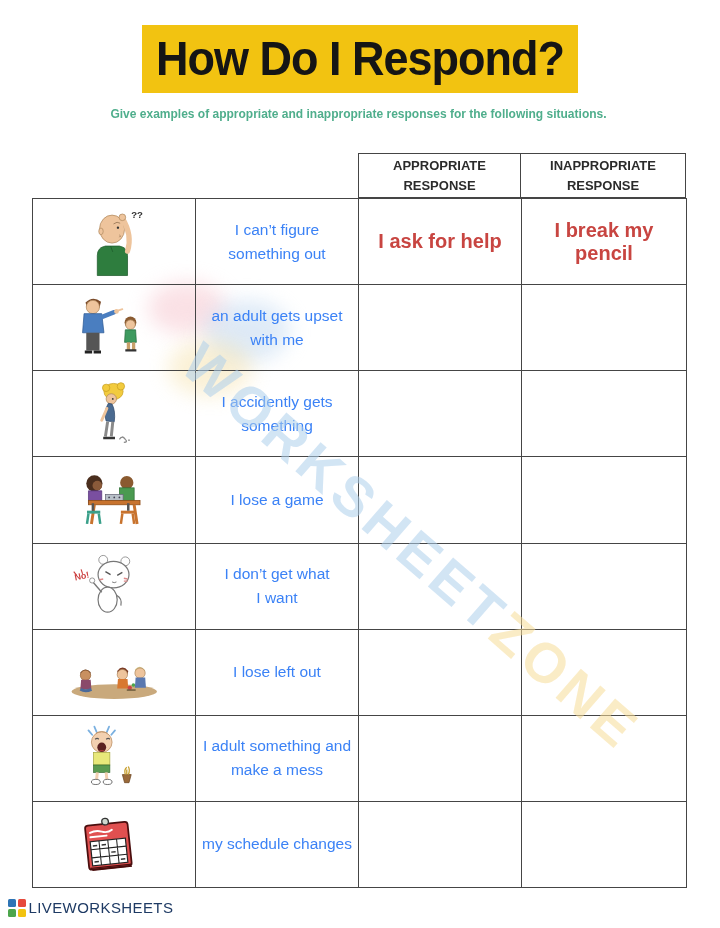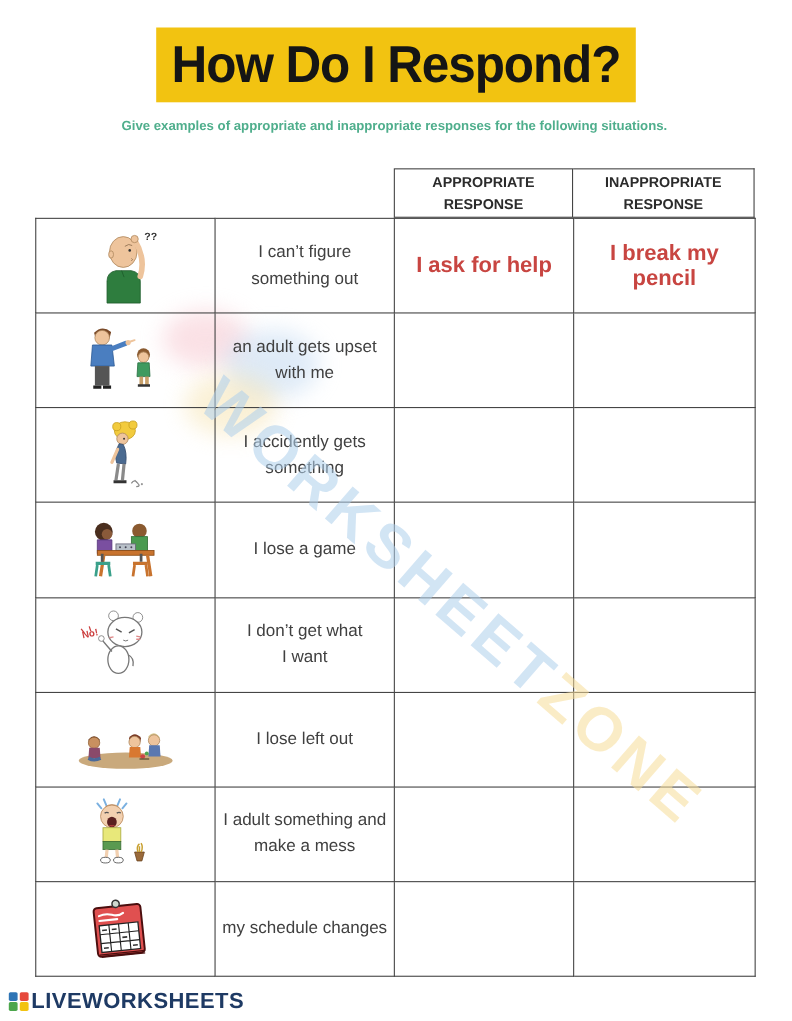--- a/index.html
+++ b/index.html
@@ -21,41 +21,41 @@
          line-height:1.5;background:transparent;}
   .hcell.c1{width:163px;}
   .hcell.c2{width:165px;border-left:none;}
 
   
   #grid{position:absolute;left:32px;top:198px;width:654px;height:690px;
         border-collapse:collapse;table-layout:fixed;}
   #grid td{box-sizing:border-box;border:1px solid var(--border);padding:2px 6px;
            text-align:center;vertical-align:middle;background:transparent;height:76px;}
   td.pic{padding:2px;}
-  td.sit{font-size:15.5px;color:#404040;line-height:1.55;}
+  td.sit{font-size:15.5px;color:#3b82f6;line-height:1.55;}
   td.resp{font-size:20px;color:var(--answer_red);font-weight:600;}
   .preline{white-space:pre-line;}
   .illus{height:70px;display:block;margin:0 auto;}
 
   
   #wmark{position:absolute;left:212px;top:330px;transform:rotate(41deg);transform-origin:0 0;
          font-size:56px;font-weight:700;letter-spacing:5px;white-space:nowrap;
          pointer-events:none;z-index:5;opacity:0.55;}
   #wmark .wblue{color:var(--watermark_blue);}
   #wmark .wyellow{color:var(--watermark_yellow);}
   .blob{position:absolute;border-radius:50%;filter:blur(10px);pointer-events:none;z-index:1;}
   #blob-pink{left:148px;top:282px;width:78px;height:52px;background:#f6c3cc;opacity:.5;}
   #blob-blue{left:204px;top:300px;width:86px;height:62px;background:#bfd7f0;opacity:.5;}
   #blob-yellow{left:168px;top:340px;width:84px;height:56px;background:#f5dfa4;opacity:.45;}
 
   
   #footer{position:absolute;left:8px;top:899px;display:flex;align-items:center;gap:3px;}
   #logo-grid{display:grid;grid-template-columns:8px 8px;grid-template-rows:8px 8px;gap:1.5px;}
   #logo-grid i{display:block;border-radius:1.5px;}
-  #brand{font-size:20px;font-weight:700;letter-spacing:.4px;color:var(--footer_navy);}
+  #brand{font-size:15px;font-weight:400;letter-spacing:.4px;color:var(--footer_navy);}
 
   table, #col-header{z-index:2;}
   #grid{z-index:2;}
   svg text{font-family:"Liberation Sans",sans-serif;}
 </style>
 </head>
 <body>
 
 <div id="page">
 

